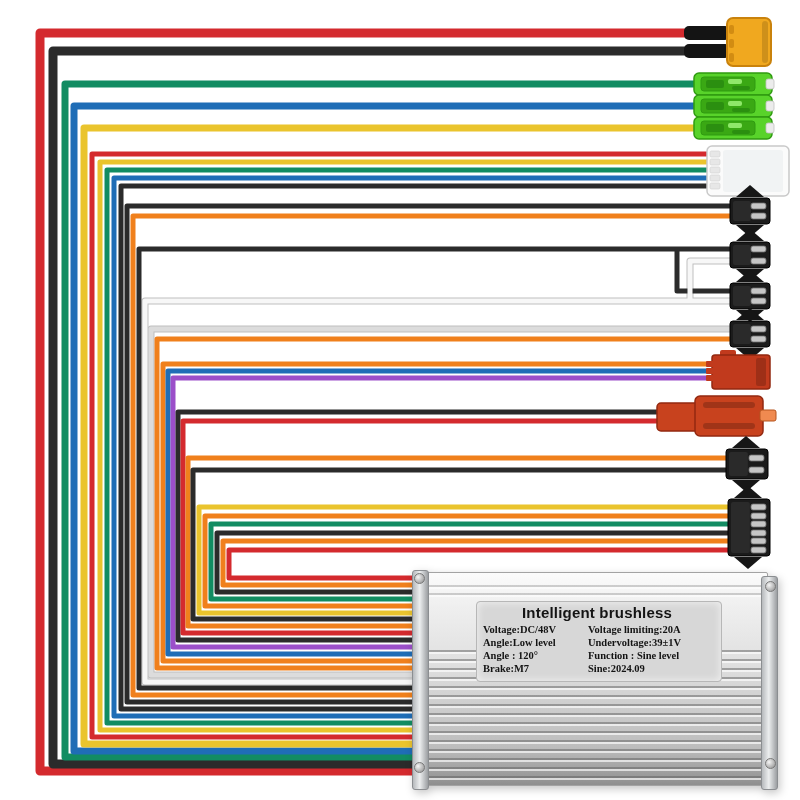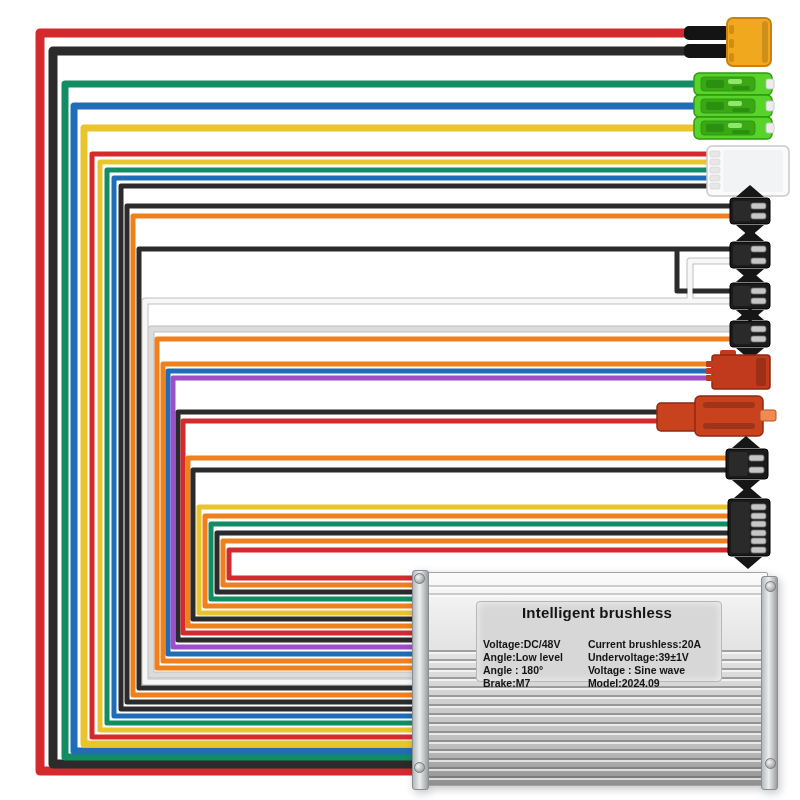--- a/index.html
+++ b/index.html
@@ -21,21 +21,21 @@
   .flange.left  { left:0;  top:2px;  height:218px; }
   .flange.right { right:0; top:8px;  height:212px; }
   .screw { position:absolute; width:11px; height:11px; border-radius:50%;
            background:radial-gradient(circle at 35% 35%, #f5f5f5, #b5b5b5 60%, #8a8a8a);
            border:1px solid #787878; box-sizing:border-box; }
   .label-plate { position:absolute; left:64px; top:33px; width:246px; height:81px;
                  background:#d7d7d7; border:1px solid #b7b7b7; border-radius:4px;
                  box-shadow:inset 0 0 8px rgba(255,255,255,.7); color:#141414;
                  padding:3px 10px 0 6px; box-sizing:border-box; }
   .label-title { text-align:center; font-weight:bold; font-size:15px; line-height:16px; letter-spacing:.2px; }
-  .spec-grid { display:grid; grid-template-columns:46% 54%; margin-top:17px; }
+  .spec-grid { display:grid; grid-template-columns:46% 54%; margin-top:2px;font-family:Liberation Serif, serif; }
   .spec-cell { font-weight:bold; font-size:10.5px; line-height:13px; white-space:nowrap; }
 </style>
 </head>
 <body>
 
 <div class="stage">
   <svg id="wiring" width="800" height="800" viewBox="0 0 800 800">
       <g>
         <path d="M 440 682 L 145 682 L 145 301 L 734 301" fill="none" stroke="#bfbfbf" stroke-width="7" stroke-linejoin="round"></path>
         <path d="M 440 675 L 151 675 L 151 329 L 734 329" fill="none" stroke="#bfbfbf" stroke-width="7" stroke-linejoin="round"></path>
@@ -192,23 +192,23 @@
     <div class="flange right"></div>
     <div class="screw" style="left:2px;  top:5px;"></div>
     <div class="screw" style="left:2px;  top:194px;"></div>
     <div class="screw" style="right:2px; top:13px;"></div>
     <div class="screw" style="right:2px; top:190px;"></div>
 
     <div class="label-plate">
       <div class="label-title">Intelligent brushless</div>
       <div class="spec-grid">
         <div class="spec-cell">Voltage:DC/48V</div>
-        <div class="spec-cell">Current brushless:20A</div>
+        <div class="spec-cell">Voltage limiting:20A</div>
         <div class="spec-cell">Angle:Low level</div>
         <div class="spec-cell">Undervoltage:39±1V</div>
-        <div class="spec-cell">Angle : 180°</div>
-        <div class="spec-cell">Voltage : Sine wave</div>
+        <div class="spec-cell">Angle : 120°</div>
+        <div class="spec-cell">Function : Sine level</div>
         <div class="spec-cell">Brake:M7</div>
-        <div class="spec-cell">Model:2024.09</div>
+        <div class="spec-cell">Sine:2024.09</div>
       </div>
     </div>
   </div>
 </div>
 
 </body></html>

